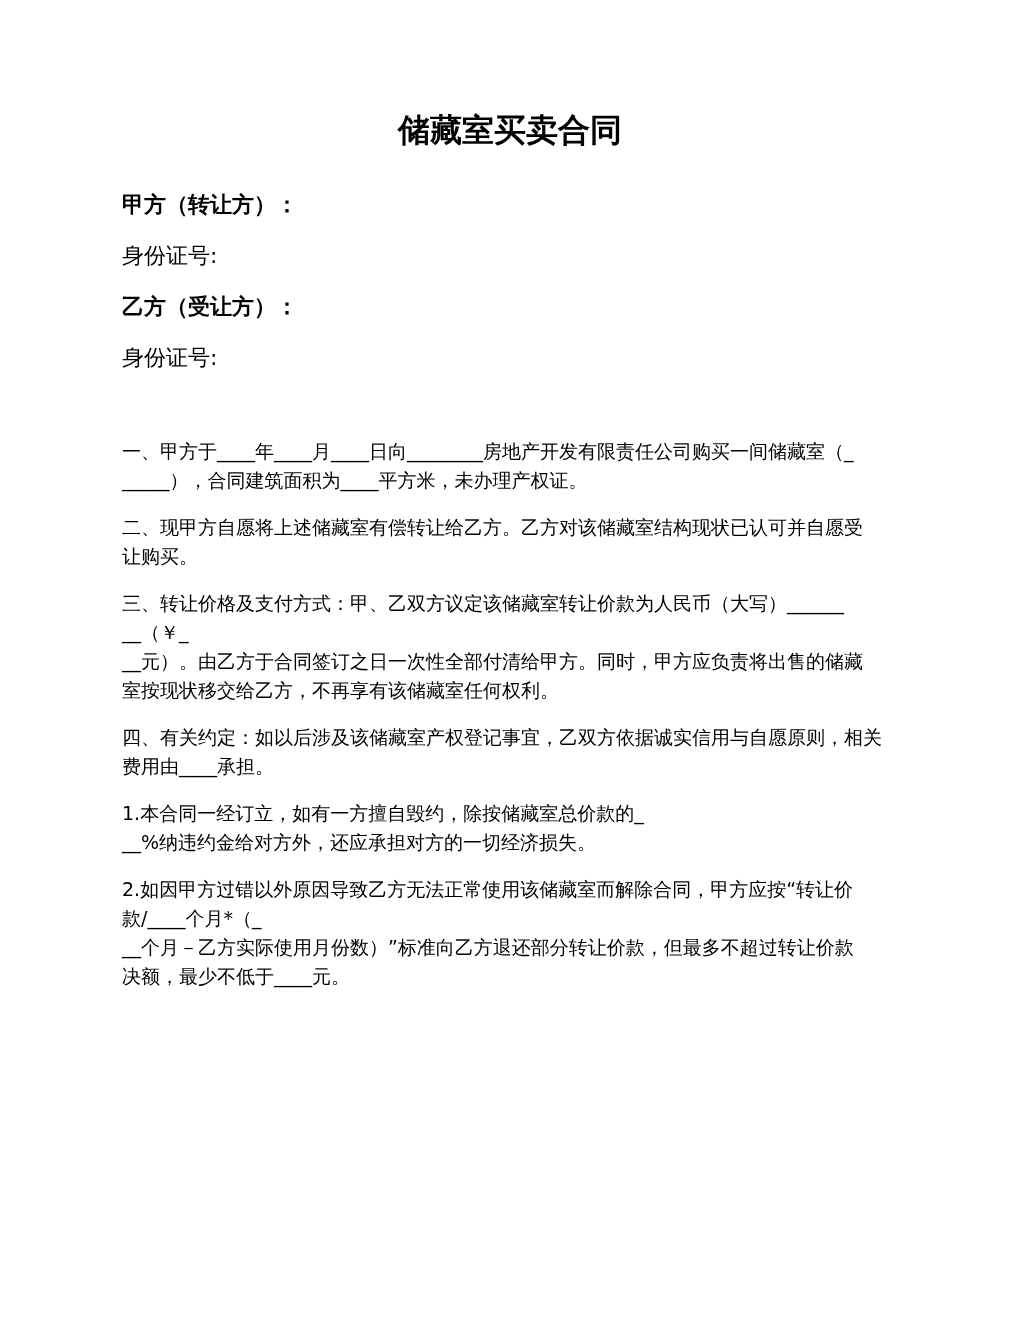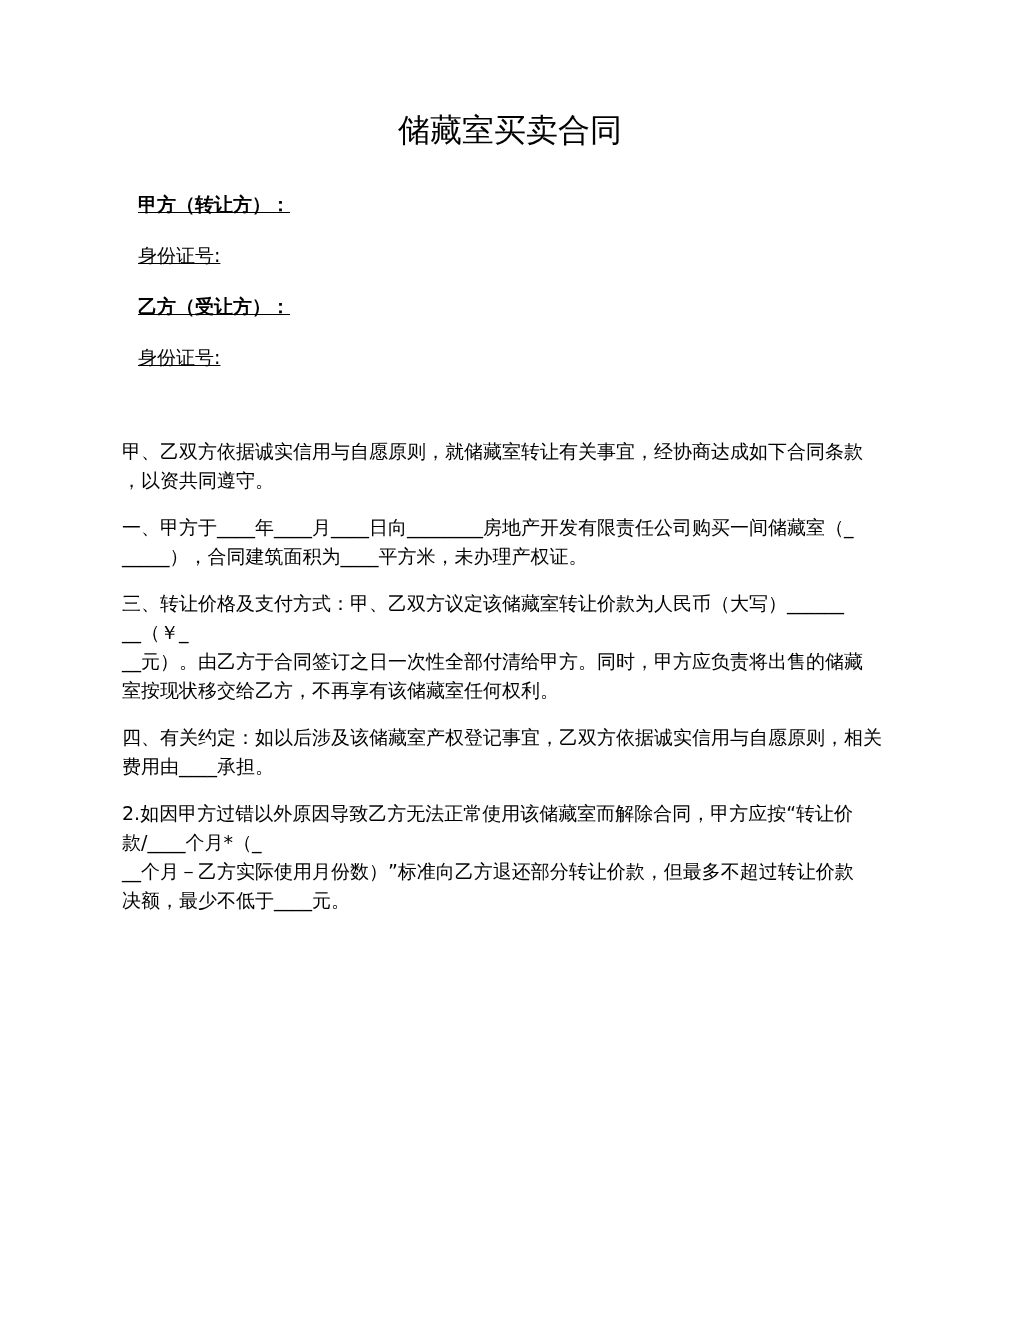--- a/index.html
+++ b/index.html
@@ -14,32 +14,31 @@
     }
     .page {
       box-sizing: border-box;
       width: 1020px;
       height: 1320px;
       padding: 110px 75px 0 122px;
       background: #ffffff;
     }
     .doc-title {
       font-size: 32px;
-      font-weight: normal;
+      font-weight: bold;
       line-height: 40px;
       text-align: center;
       margin: 0 47px 40px 0; 
       white-space: pre-line;
     }
     .party-line {
-      font-size: 19px;
+      font-size: 22px;
       line-height: 29px;
-      margin: 0 0 22px 16px;
+      margin: 0 0 22px 0;
       white-space: pre-line;
-      text-decoration: underline;
     }
     .bold { font-weight: bold; }
     .blank-gap { height: 43px; }
     .body-par {
       font-size: 19px;
       line-height: 29px;
       margin: 0 0 18px 0;
       white-space: pre-line; 
       letter-spacing: 0;
     }
@@ -54,36 +53,38 @@
   <p class="party-line bold">甲方（转让方）：</p>
 
   <p class="party-line">身份证号:</p>
 
   <p class="party-line bold">乙方（受让方）：</p>
 
   <p class="party-line">身份证号:</p>
 
   <div class="blank-gap"></div>
 
-  <p class="body-par">甲、乙双方依据诚实信用与自愿原则，就储藏室转让有关事宜，经协商达成如下合同条款
-，以资共同遵守。</p>
 
   <p class="body-par">一、甲方于____年____月____日向________房地产开发有限责任公司购买一间储藏室（_
 _____），合同建筑面积为____平方米，未办理产权证。</p>
 
+  <p class="body-par">二、现甲方自愿将上述储藏室有偿转让给乙方。乙方对该储藏室结构现状已认可并自愿受
+让购买。</p>
 
   <p class="body-par">三、转让价格及支付方式：甲、乙双方议定该储藏室转让价款为人民币（大写）______
 __（￥_
 __元）。由乙方于合同签订之日一次性全部付清给甲方。同时，甲方应负责将出售的储藏
 室按现状移交给乙方，不再享有该储藏室任何权利。</p>
 
   <p class="body-par">四、有关约定：如以后涉及该储藏室产权登记事宜，乙双方依据诚实信用与自愿原则，相关
 费用由____承担。</p>
 
 
+  <p class="body-par">1.本合同一经订立，如有一方擅自毁约，除按储藏室总价款的_
+__%纳违约金给对方外，还应承担对方的一切经济损失。</p>
 
   <p class="body-par">2.如因甲方过错以外原因导致乙方无法正常使用该储藏室而解除合同，甲方应按“转让价
 款/____个月*（_
 __个月－乙方实际使用月份数）”标准向乙方退还部分转让价款，但最多不超过转让价款
 决额，最少不低于____元。</p>
 
 
 </div>
 
 </body></html>

